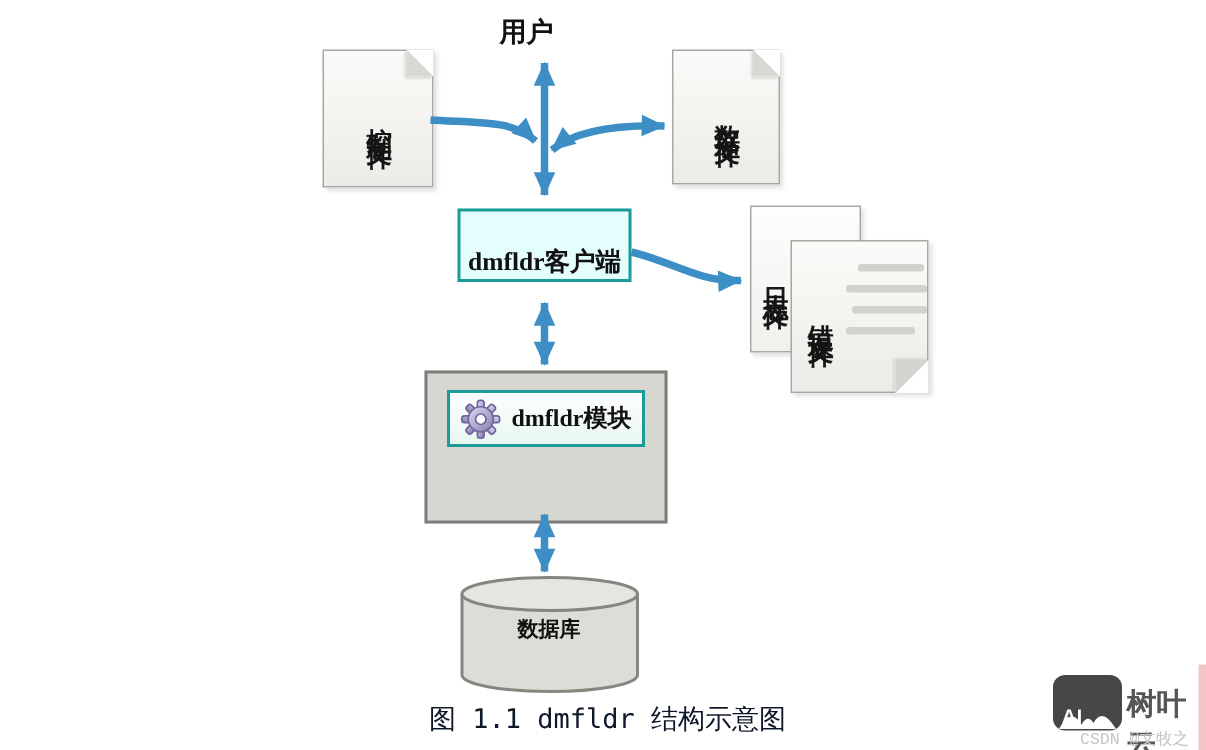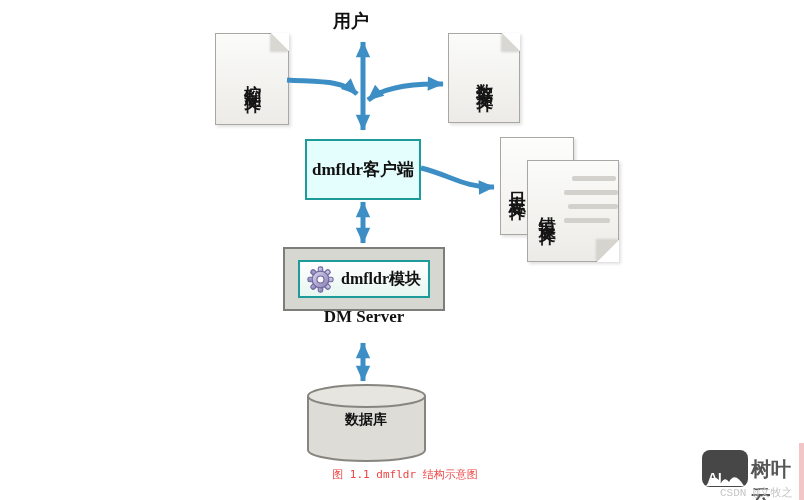--- a/index.html
+++ b/index.html
@@ -19,45 +19,45 @@
     filter:drop-shadow(-1px 1px 1px rgba(0,0,0,0.15)); }
   .fold-br { position:absolute; bottom:-1px; right:-1px; width:0; height:0;
     border-bottom:22px solid #ffffff; border-left:22px solid #d6d4cf;
     filter:drop-shadow(-1px -1px 1px rgba(0,0,0,0.12)); }
   .vtext { writing-mode:vertical-rl; text-orientation:upright;
     font-weight:bold; font-size:17px; letter-spacing:4px; color:#151515; line-height:1.1; }
   .doc-lines { position:absolute; }
   .doc-line { position:absolute; height:5px; background:#d2d1cb; border-radius:2px; }
   
   .client-box {
-    position:absolute; left:305px; top:139px; width:116px; height:61px;
+    position:absolute; left:305px; top:139px; width:116px; height:49px;
     background:#e4fdfd; border:2px solid #1d9a9a; box-sizing:border-box;
-    display:flex; align-items:center; justify-content:center;
+    display:flex; align-items:flex-end; justify-content:center;
     font-weight:bold; font-size:17px; color:#111;
   }
   .server-box {
-    position:absolute; left:283px; top:247px; width:162px; height:64px;
+    position:absolute; left:283px; top:247px; width:162px; height:102px;
     background:#d7d7d2; border:2px solid #7d7d7a; box-sizing:border-box;
   }
   .module-box {
     position:absolute; left:13px; top:11px; width:132px; height:38px;
     background:linear-gradient(180deg,#ffffff 0%,#e7f6f0 100%);
     border:2px solid #1d9a9a; box-sizing:border-box;
     display:flex; align-items:center; justify-content:center; gap:7px;
     font-weight:bold; font-size:16px; color:#111;
   }
   .server-label { position:absolute; left:0; top:58px; width:100%;
     text-align:center; font-weight:bold; font-size:17px; color:#111; }
   .db-label { position:absolute; left:306px; top:411px; width:120px;
     text-align:center; font-weight:bold; font-size:14px; color:#111; }
   .user-label { position:absolute; left:333px; top:9px; width:62px;
     text-align:left; font-weight:bold; font-size:18px; color:#111; }
   
   .caption { position:absolute; left:255px; top:467px; width:300px; text-align:center;
-    font-family:"DejaVu Sans Mono","Liberation Mono",monospace; font-size:11px; color:#ef4444; }
+    font-family:"DejaVu Sans Mono","Liberation Mono",monospace; font-size:18px; color:#0f172a; }
   .wm-logo { position:absolute; left:702px; top:450px; width:46px; height:37px;
     background:#474747; border-radius:8px; overflow:hidden; }
   .wm-logo .ai { position:absolute; left:6px; top:20px; color:#ffffff; font-weight:bold;
     font-size:13px; font-family:"Liberation Sans",sans-serif; letter-spacing:0.5px; }
   .wm-logo svg { position:absolute; left:0; bottom:0; }
   .wm-brand { position:absolute; left:751px; top:456px; font-family:"Liberation Sans",sans-serif;
     font-weight:bold; font-size:20px; color:#565656; }
   .wm-credit { position:absolute; left:720px; top:485px; font-family:Liberation Mono, monospace;
     font-size:11px; color:#c6c6c6; }
   .pink-stripe { position:absolute; left:799px; top:443px; width:5px; height:57px; background:#f2c6c6; }
@@ -115,21 +115,20 @@
             <rect x="10" y="0.8" width="4" height="22.4" rx="1.6" transform="rotate(45 12 12)"></rect>
             <rect x="10" y="0.8" width="4" height="22.4" rx="1.6" transform="rotate(90 12 12)"></rect>
             <rect x="10" y="0.8" width="4" height="22.4" rx="1.6" transform="rotate(135 12 12)"></rect>
             <circle cx="12" cy="12" r="7.4"></circle>
           </g>
           <circle cx="12" cy="12" r="3.1" fill="#fbfaff" stroke="#6f66a0" stroke-width="1"></circle>
         </svg>
       </span>
       <span>dmfldr模块</span>
     </div>
-    <div class="server-label">DM Server</div>
   </div>
 
   <svg id="arrow-layer" width="804" height="500" viewBox="0 0 804 500">
     <defs>
       <marker id="ah" viewBox="0 0 10 10" refX="9.5" refY="5" markerWidth="3.4" markerHeight="3.2" orient="auto-start-reverse">
         <path d="M0,0.5 L10,5 L0,9.5 z" fill="#3e8ec6"></path>
       </marker>
     </defs>
 
     <g>

